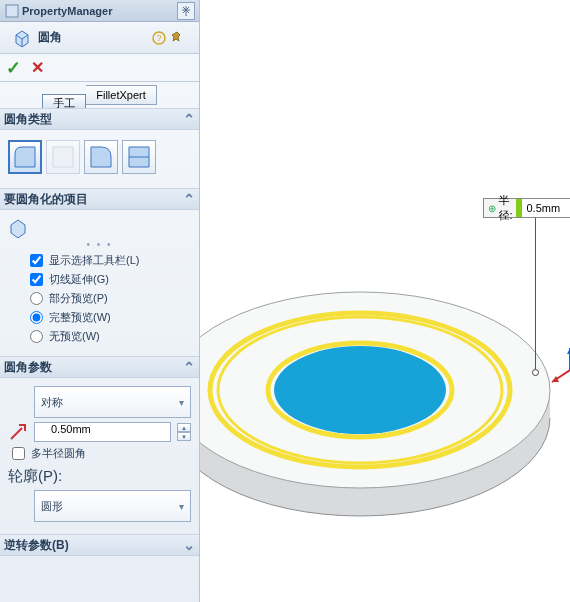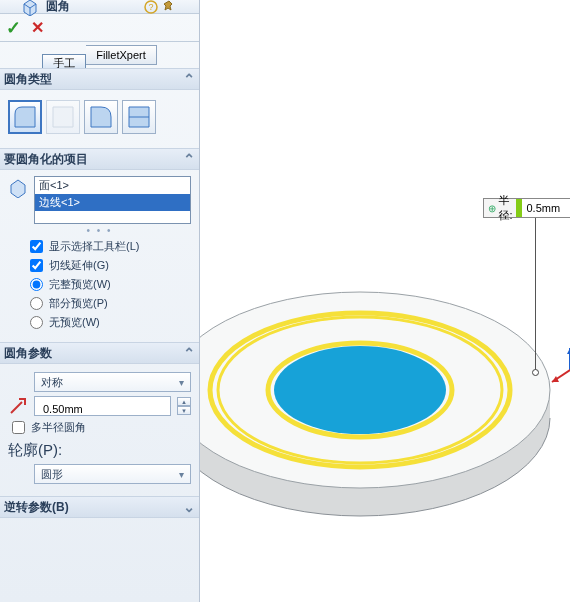--- a/index.html
+++ b/index.html
@@ -5,21 +5,21 @@
     * { margin: 0; padding: 0; box-sizing: border-box; font-family: "Microsoft YaHei", "SimSun", sans-serif; }
     body { background: #fff; width: 570px; height: 602px; overflow: hidden; display: flex; }
     
     .panel { width: 200px; height: 602px; background: linear-gradient(to bottom, #f5f8fb, #e8eef5); border-right: 1px solid #b8c4d4; display: flex; flex-direction: column; font-size: 12px; }
     
     .titlebar { height: 22px; background: linear-gradient(to bottom, #d8e2ef, #c4d2e3); border-bottom: 1px solid #a2b3c9; display: flex; align-items: center; padding: 0 4px; }
     .titlebar .icon-slot { width: 16px; height: 16px; margin-right: 2px; }
     .titlebar .title { font-weight: bold; color: #2a3f5a; flex: 1; font-size: 11px; }
     .titlebar .pin { width: 18px; height: 18px; border: 1px solid #8ea4bf; background: #eaf1f9; display: flex; align-items: center; justify-content: center; }
     
-    .feature-header { height: 14px; background: linear-gradient(to bottom, #f2f6fb, #e3ebf4); border-bottom: 1px solid #c0cddc; display: flex; align-items: center; padding: 0 22px; }
+    .feature-header { height: 32px; background: linear-gradient(to bottom, #f2f6fb, #e3ebf4); border-bottom: 1px solid #c0cddc; display: flex; align-items: center; padding: 0 14px; }
     .feature-header .cube { width: 18px; height: 18px; margin-right: 6px; }
     .feature-header .name { font-weight: bold; color: #2a3f5a; flex: 1; }
     .feature-header .help { width: 16px; height: 16px; margin-left: 2px; }
     
     .ok-cancel { height: 28px; display: flex; align-items: center; padding: 0 6px; gap: 10px; border-bottom: 1px solid #c0cddc; }
     .ok-cancel .check { color: #2e9b2e; font-size: 18px; font-weight: bold; cursor: pointer; }
     .ok-cancel .cross { color: #cc2a2a; font-size: 16px; font-weight: bold; cursor: pointer; }
     
     .tab-row { height: 26px; display: flex; align-items: center; justify-content: center; gap: 0; padding: 3px 0; }
     .tab { height: 20px; padding: 0 10px; border: 1px solid #8ea4bf; background: linear-gradient(to bottom,#fdfdfd,#e2eaf3); font-size: 11px; display: flex; align-items: center; cursor: pointer; }
@@ -43,23 +43,23 @@
     .sel-item { padding: 1px 4px; font-size: 11px; color: #1a2a40; }
     .sel-item.selected { background: #2f6fc4; color: #fff; }
     
     .grip-dots { text-align: center; color: #8ea4bf; font-size: 10px; letter-spacing: 2px; padding: 1px 0; }
     
     .opt { display: flex; align-items: center; gap: 6px; padding: 2px 0 2px 22px; font-size: 11px; color: #2a3f5a; }
     .opt input { margin: 0; }
     
     .param-row { display: flex; align-items: center; gap: 6px; padding: 2px 0; }
     .param-icon { width: 20px; height: 20px; flex-shrink: 0; }
-    .param-sel { flex: 1; height: 20px; border: 1px solid #9cb0c9; background: linear-gradient(to bottom,#fff,#eef3f9); display:flex; align-items:center; padding:8px 6px; font-size:11px; color:#2a3f5a; }
+    .param-sel { flex: 1; height: 32px; border: 1px solid #9cb0c9; background: linear-gradient(to bottom,#fff,#eef3f9); display:flex; align-items:center; padding:8px 6px; font-size:11px; color:#2a3f5a; }
     .param-sel .dd { margin-left:auto; color:#6a829e; font-size:10px; }
-    .param-spin { flex:1; height:20px; border:1px solid #9cb0c9; background:#fff; display:flex; align-items:flex-end; padding:0 8px; font-size:11px; }
+    .param-spin { flex:1; height:20px; border:1px solid #9cb0c9; background:#fff; display:flex; align-items:flex-start; padding:0 16px; font-size:11px; }
     .spin-btns { width:14px; display:flex; flex-direction:column; }
     .spin-btns div { height:9px; border:1px solid #9cb0c9; background:linear-gradient(to bottom,#fff,#e4ecf5); font-size:7px; text-align:center; line-height:7px; color:#5a7290; cursor:pointer;}
     
     .label-small { font-size: 15px; color: #2a3f5a; padding: 4px 0 2px 0; }
     
     .viewport { flex: 1; height: 602px; background: #fff; position: relative; overflow: hidden; }
     .callout { position: absolute; left: 283px; top: 198px; display: flex; align-items: stretch; height: 20px; border: 1px solid #888; background: #fff; font-size: 11px; }
     .callout .lbl { padding: 0 4px; display:flex; align-items:center; border-right:6px solid #84cc16; background:#f5f5f5; }
     .callout .lbl::before { content:"⊕"; margin-right:2px; color:#3a6; font-size:10px;}
     .callout .val { padding: 0 10px 0 4px; display:flex; align-items:center; min-width:50px; }
@@ -67,20 +67,33 @@
     .leader-dot { position:absolute; left:332px; top:369px; width:7px; height:7px; border:1px solid #444; border-radius:50%; background:#fff;}
     
     .triad { position:absolute; left:345px; top:345px; }
     .triad line { stroke-width: 2; }
   </style>
 </head>
 <body>
 
 <div class="panel">
 
+  <div class="titlebar">
+    <span class="icon-slot">
+      <svg viewBox="0 0 16 16">
+          <rect x="2" y="2" width="12" height="12" fill="#d5e3f3" stroke="#6c8db3"></rect>
+        </svg>
+    </span>
+    <span class="title">PropertyManager</span>
+    <span class="pin">
+      <svg width="12" height="12" viewBox="0 0 12 12">
+          <path d="M2 5h8M6 1v10M3 2l6 6M9 2l-6 6" stroke="#5a7290" stroke-width="1" fill="none"></path>
+        </svg>
+    </span>
+  </div>
 
   <div class="feature-header">
     <span class="cube">
       <svg viewBox="0 0 18 18">
           <path d="M2 6l6-4 6 4v8l-6 4-6-4z" fill="#cfe1f6" stroke="#3d76c2"></path>
           <path d="M2 6l6 4 6-4M8 10v8" stroke="#3d76c2" fill="none"></path>
         </svg>
     </span>
     <span class="name">圆角</span>
     <span class="help">
@@ -140,42 +153,38 @@
     <span>要圆角化的项目</span>
     <span class="chev">⌃</span>
   </div>
   <div class="section-body">
     <div class="sel-row">
       <span class="sel-icon">
         <svg viewBox="0 0 20 20">
             <path d="M3 7l7-5 7 5v8l-7 5-7-5z" fill="#cfe1f6" stroke="#3d76c2"></path>
           </svg>
       </span>
-      <div class="sel-list">
-        <div class="sel-item">面&lt;1&gt;</div>
-        <div class="sel-item selected">边线&lt;1&gt;</div>
-      </div>
     </div>
     <div class="grip-dots">• • •</div>
 
     <label class="opt">
         <input type="checkbox" checked="" style="">
         <span>显示选择工具栏(L)</span>
       </label>
     <label class="opt">
         <input type="checkbox" checked="" style="">
         <span>切线延伸(G)</span>
       </label>
     <label class="opt">
+        <input type="radio" name="pv" style="">
+        <span>部分预览(P)</span>
+      </label>
+    <label class="opt">
         <input type="radio" name="pv" checked="" style="">
         <span>完整预览(W)</span>
-      </label>
-    <label class="opt">
-        <input type="radio" name="pv" style="">
-        <span>部分预览(P)</span>
       </label>
     <label class="opt">
         <input type="radio" name="pv" style="">
         <span>无预览(W)</span>
       </label>
   </div>
 
   <div class="section-head">
     <span>圆角参数</span>
     <span class="chev">⌃</span>

